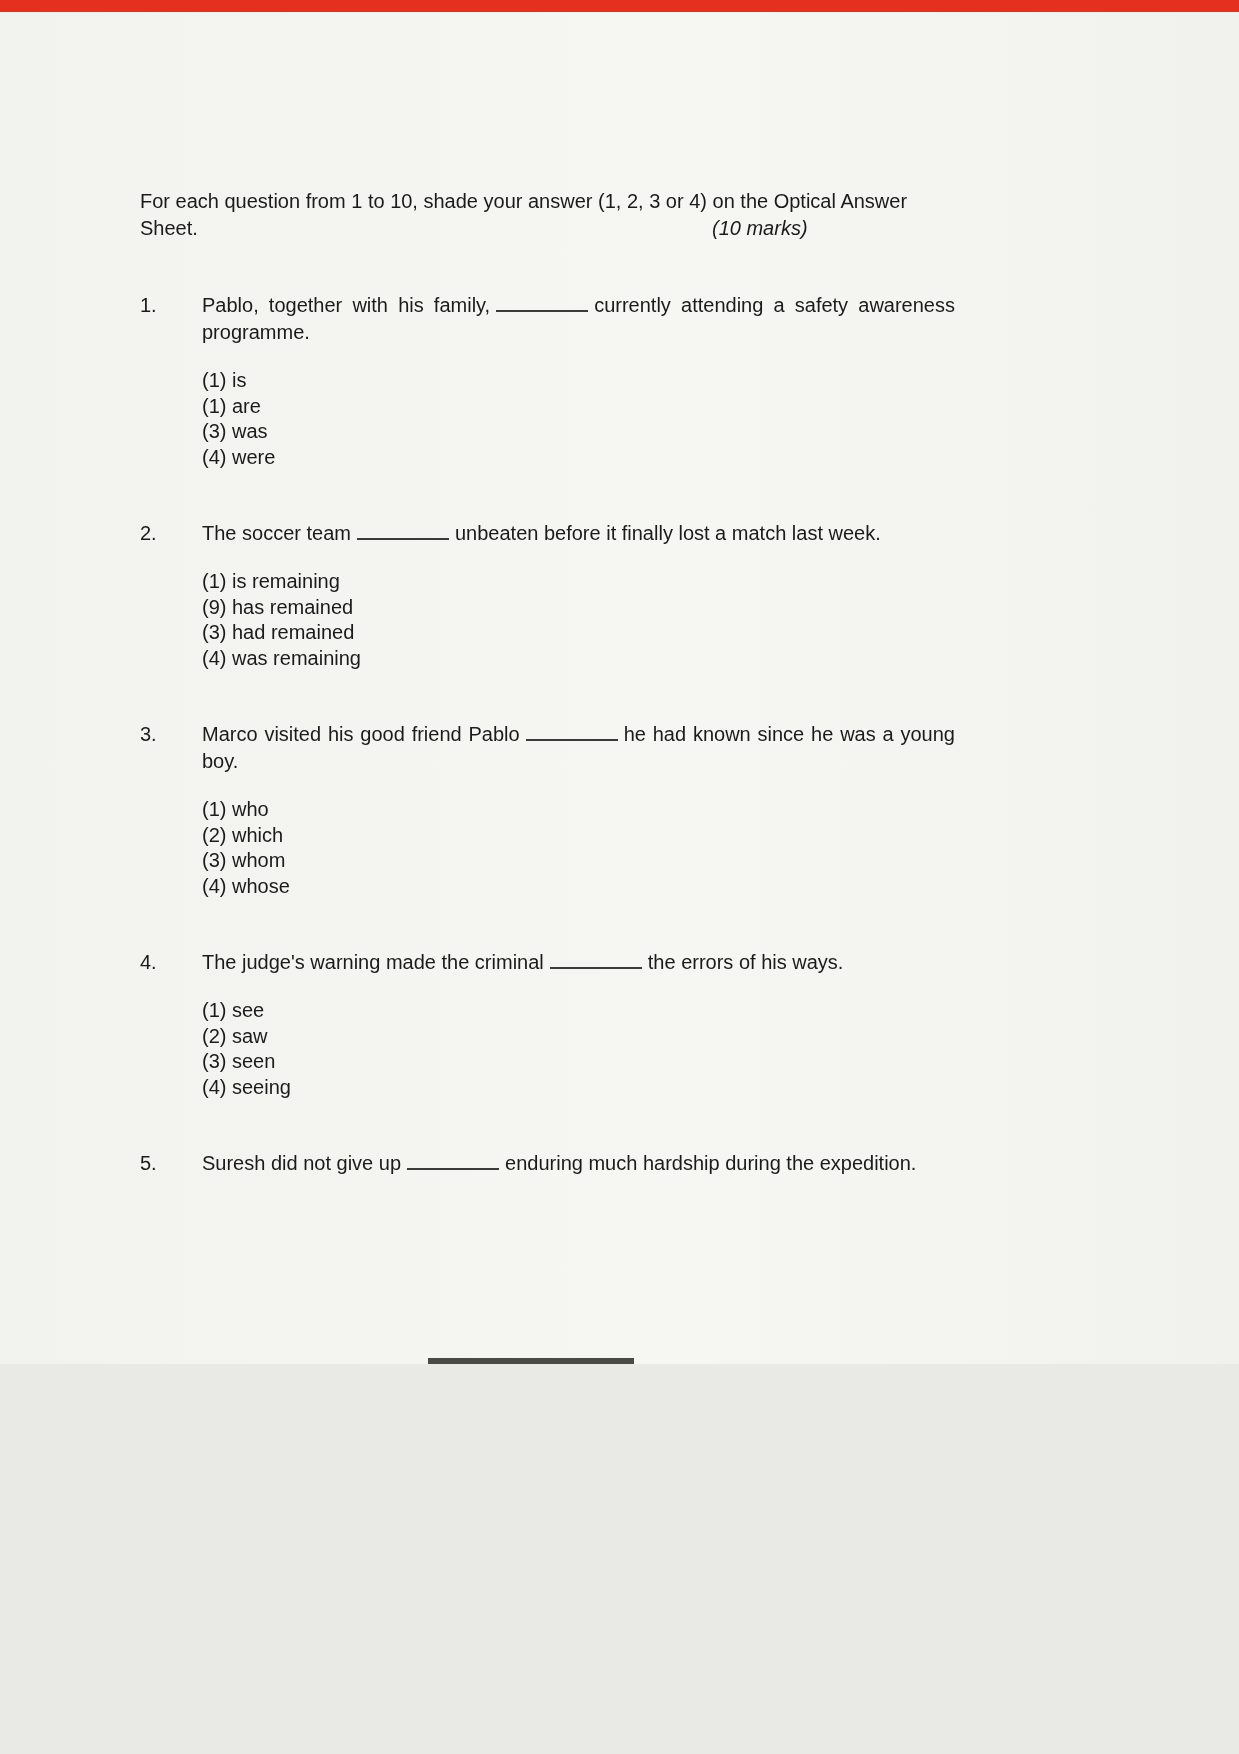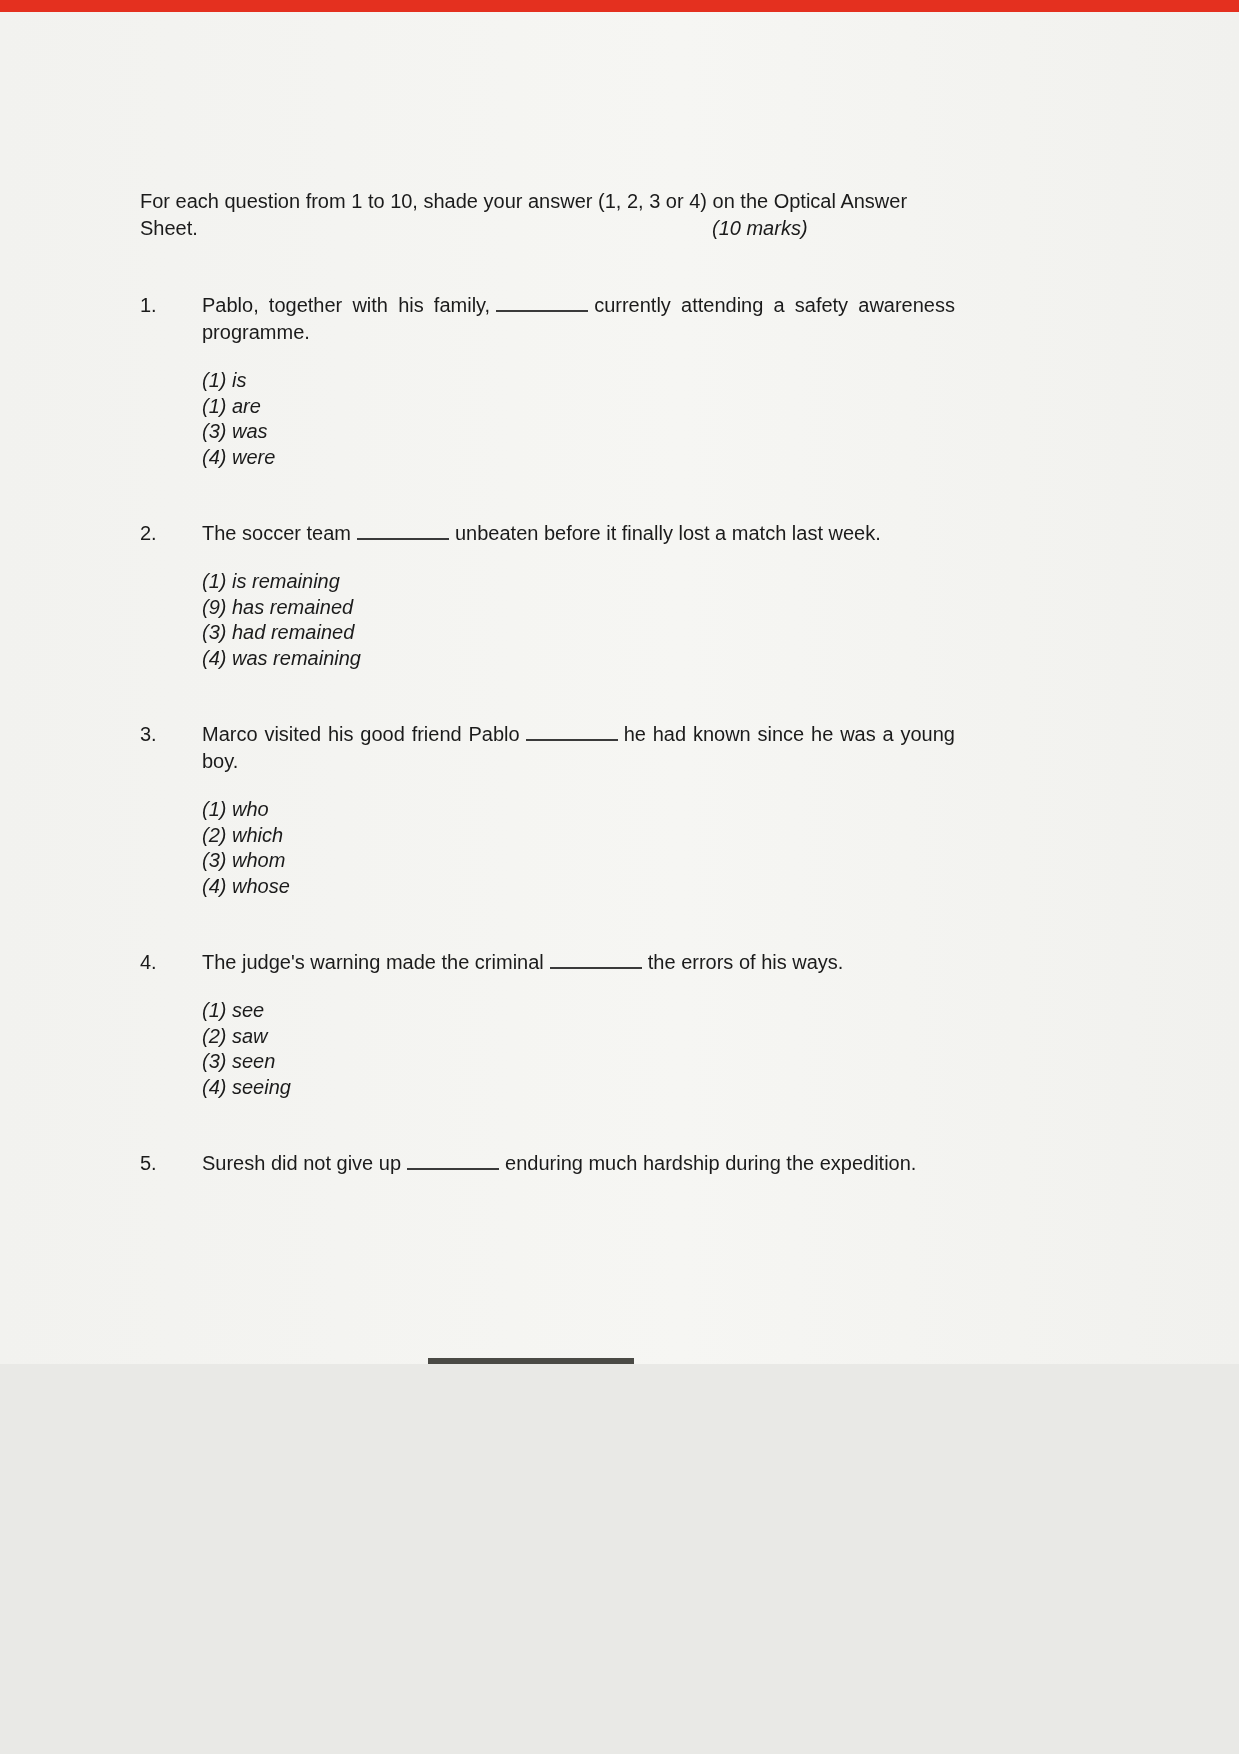--- a/index.html
+++ b/index.html
@@ -44,21 +44,20 @@
     height: 0.15em;
     border-bottom: 2px solid #3a3a3a;
     margin: 0 6px;
     vertical-align: baseline;
   }
   .options {
     list-style: none;
     margin: 22px 0 0 0;
     padding: 0;
     line-height: 25.5px;
-    font-style: italic;
   }
   .page-number {
     position: absolute;
     left: 516px;
     top: 1382px;
     font-size: 21px;
   }
   .footer {
     position: absolute;
     left: 54px;

